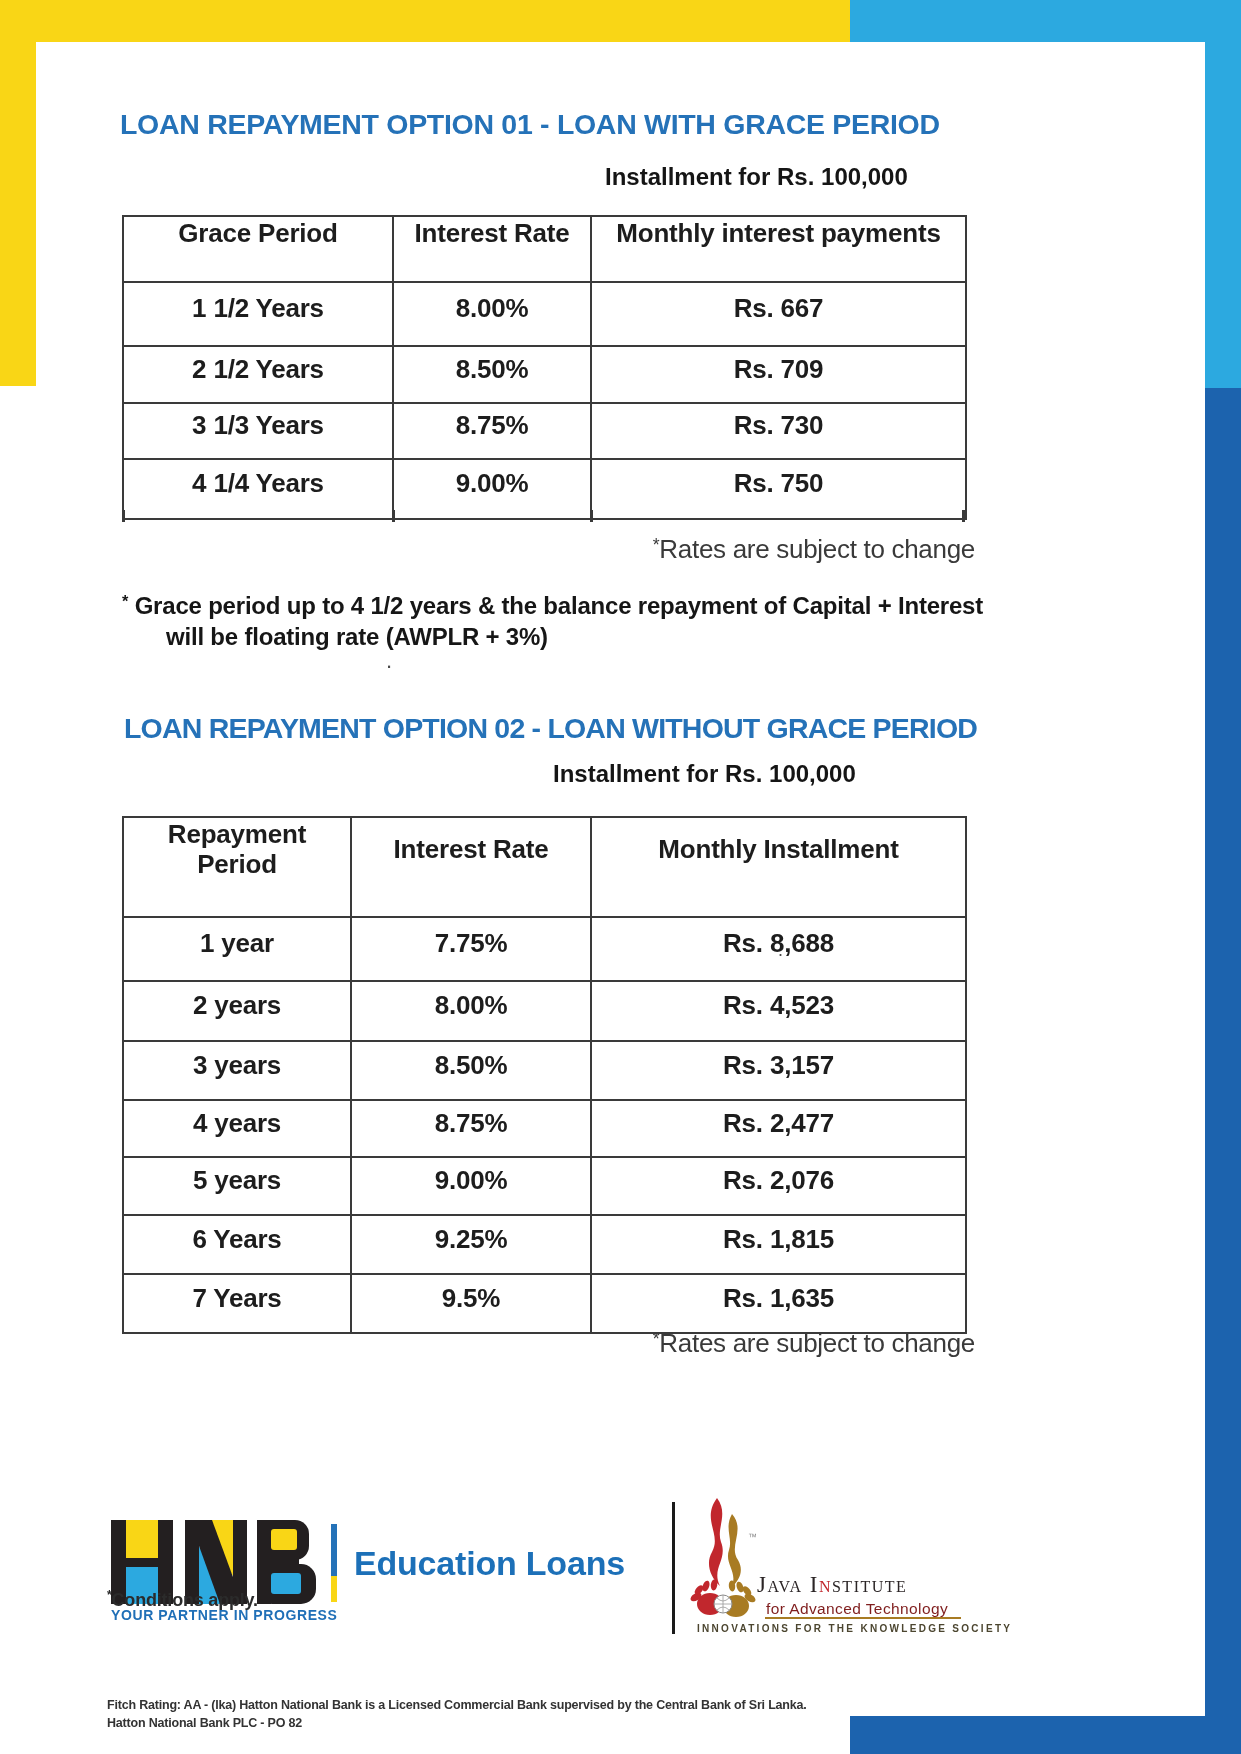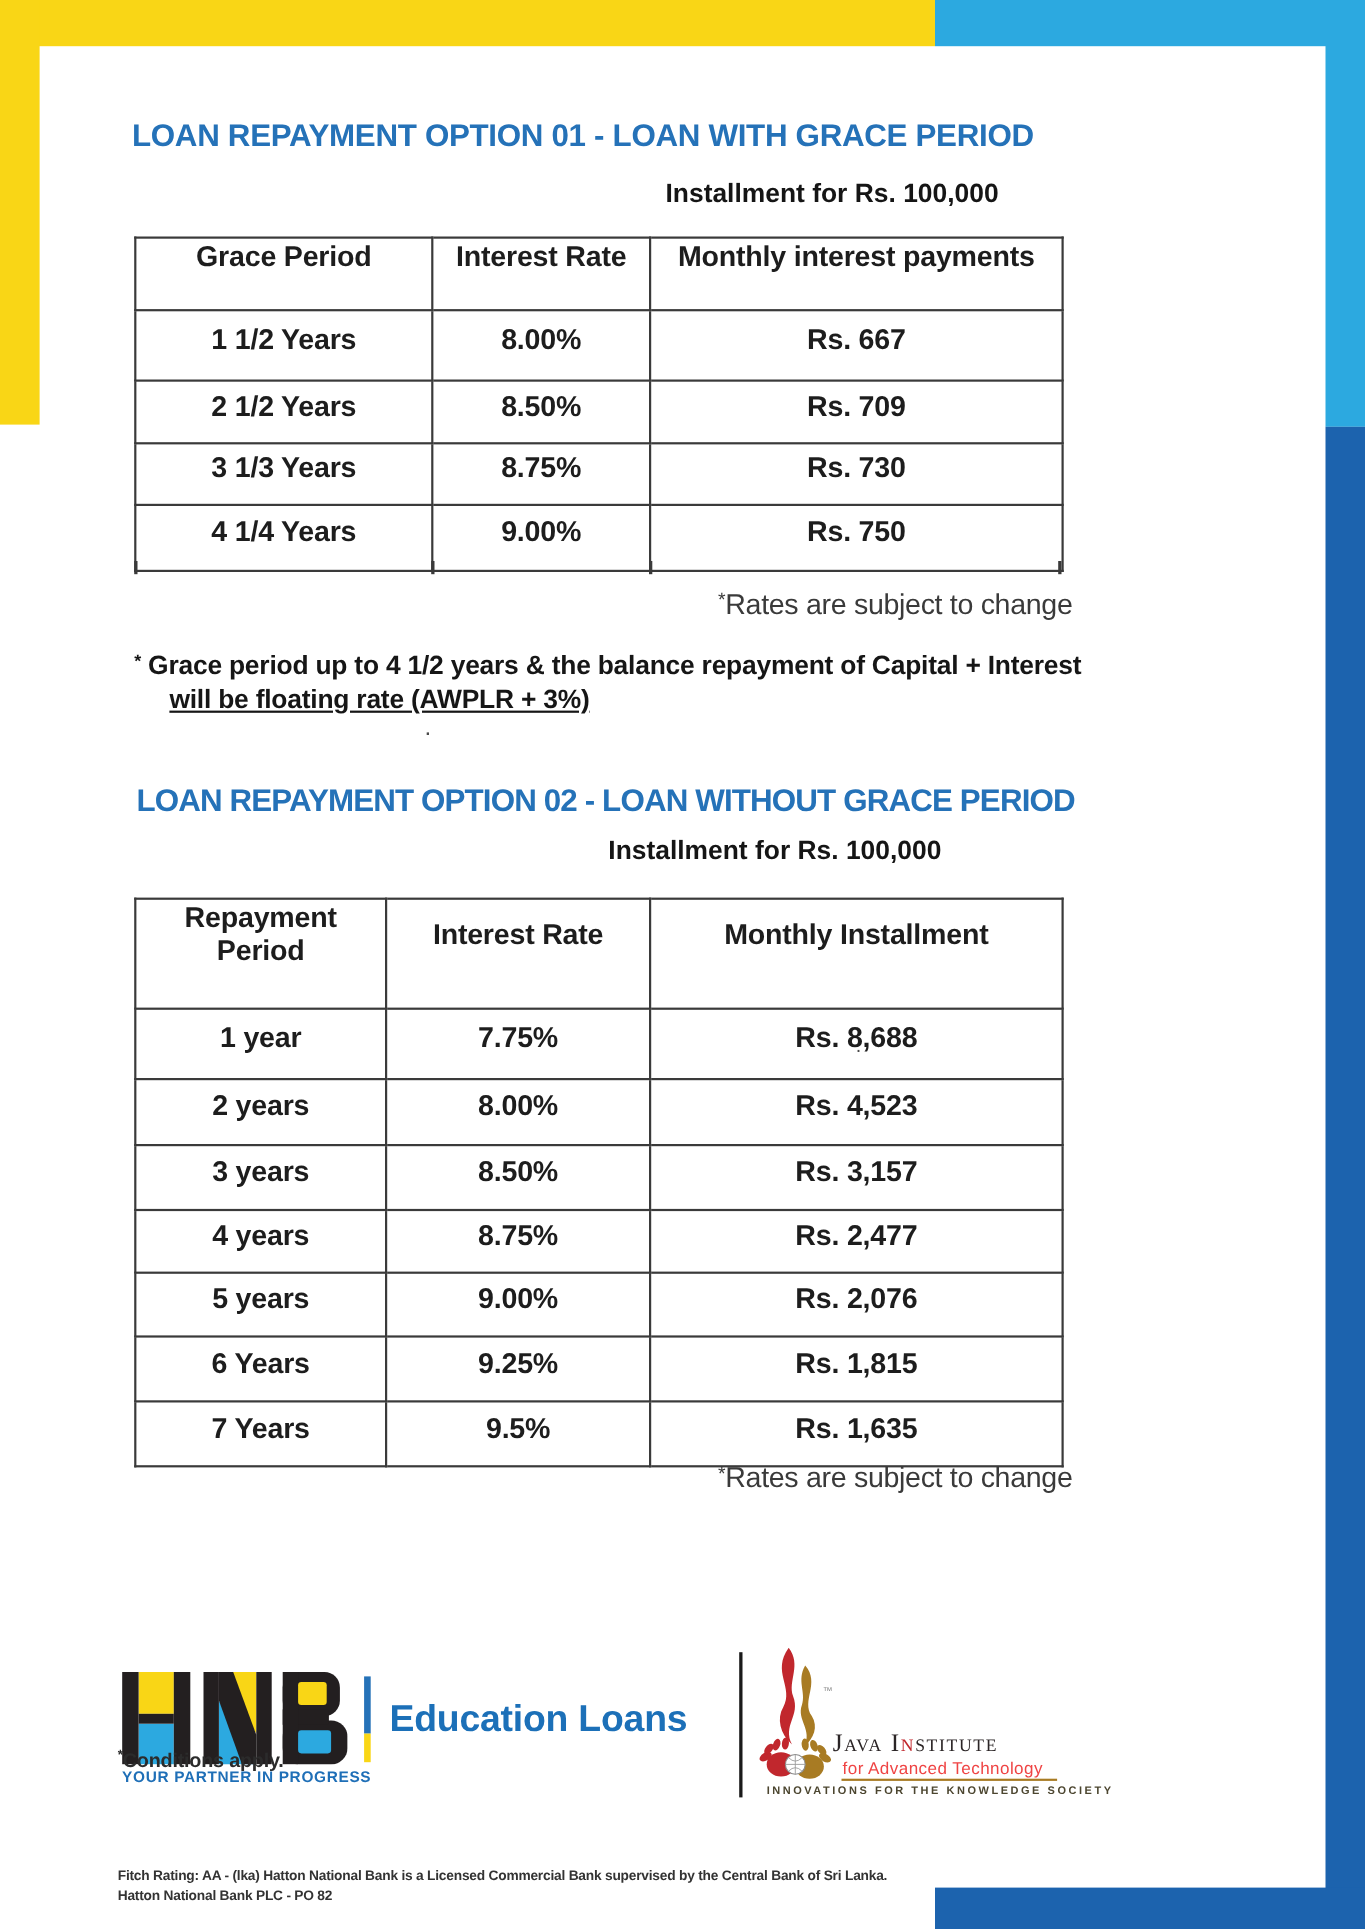--- a/index.html
+++ b/index.html
@@ -15,21 +15,21 @@
   .strip-blue-right{left:1205px;top:388px;width:36px;height:1366px;background:#1C63AE;}
   .band-blue-bottom{left:850px;top:1716px;width:391px;height:38px;background:#1C63AE;}
 
   
   .title{color:#2572B8;font-weight:bold;font-size:28.5px;letter-spacing:-0.3px;white-space:nowrap;}
   .title2{letter-spacing:-0.8px;}
   .subtitle{color:#151515;font-weight:bold;font-size:24px;white-space:nowrap;}
   .rates{color:#3a3a3a;font-size:26px;letter-spacing:-0.3px;text-align:right;white-space:nowrap;}
   .sup{font-size:68%;vertical-align:7px;}
   .grace{color:#161616;font-weight:bold;font-size:24px;line-height:31px;letter-spacing:-0.2px;white-space:nowrap;}
-  .grace .ind{margin-left:32px;text-decoration:underline;}
+  .grace .ind{margin-left:44px;}
   .tinydot{color:#4a4a4a;font-size:22px;}
 
   
   table.t{border-collapse:collapse;table-layout:fixed;}
   table.t td{border:2.5px solid #3a3a3a;text-align:center;vertical-align:middle;
              font-weight:bold;color:#1d1d1d;font-size:26px;letter-spacing:-0.2px;
              padding:0 4px 10px 4px;line-height:1.15;}
   table.t tr.hrow td{padding-bottom:30px;}
   table.t2 tr.hrow td{padding-bottom:34px;}
   .t1{left:122px;top:215px;width:843px;}
@@ -40,21 +40,21 @@
 
   
   .hnb-tagline{color:#1F6FB7;font-weight:bold;font-size:14px;letter-spacing:0.6px;white-space:nowrap;}
   .edu-label{color:#1C70B8;font-weight:bold;font-size:34px;letter-spacing:-0.2px;white-space:nowrap;}
   .edu-divider-blue{left:331px;top:1524px;width:6px;height:52px;background:#2572B8;}
   .edu-divider-yellow{left:331px;top:1576px;width:6px;height:26px;background:#F9D616;}
   .logo-divider{left:672px;top:1502px;width:3px;height:132px;background:#1a1a1a;}
   .java-name{font-family:"Liberation Serif",serif;font-variant:small-caps;color:#2B2526;
              font-size:23px;letter-spacing:1.5px;white-space:nowrap;}
   .java-name .red{color:#C1272D;}
-  .java-sub{color:#ef4444;font-size:15.5px;letter-spacing:0.4px;white-space:nowrap;}
+  .java-sub{color:#7f1d1d;font-size:15.5px;letter-spacing:0.4px;white-space:nowrap;}
   .java-rule{left:765px;top:1617px;width:196px;height:2px;background:#A87B23;}
   .java-tag{color:#4C4630;font-weight:bold;font-size:10px;letter-spacing:2.3px;white-space:nowrap;}
   .java-tm{color:#8a8a8a;font-size:9px;}
   .cond{color:#2b2b2b;font-weight:bold;font-size:18px;letter-spacing:-0.2px;white-space:nowrap;}
   .smallfoot{color:#333333;font-weight:700;font-size:12.5px;letter-spacing:-0.2px;white-space:nowrap;}
 </style>
 </head>
 <body>
 
 <div class="page">

